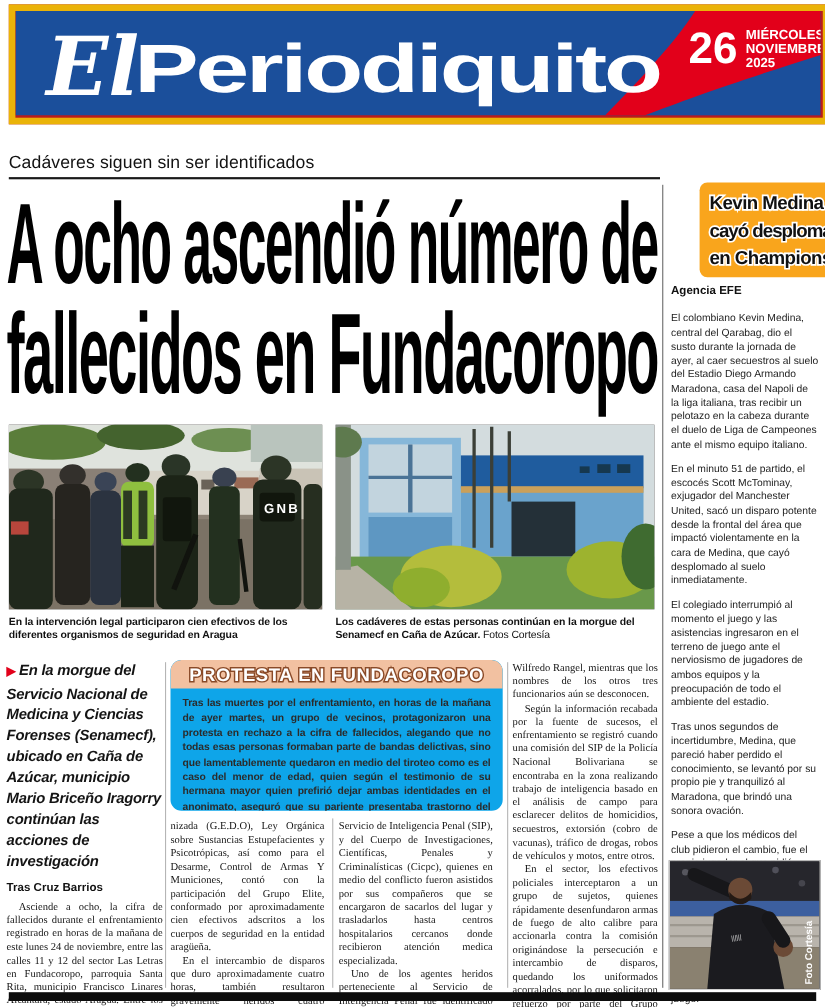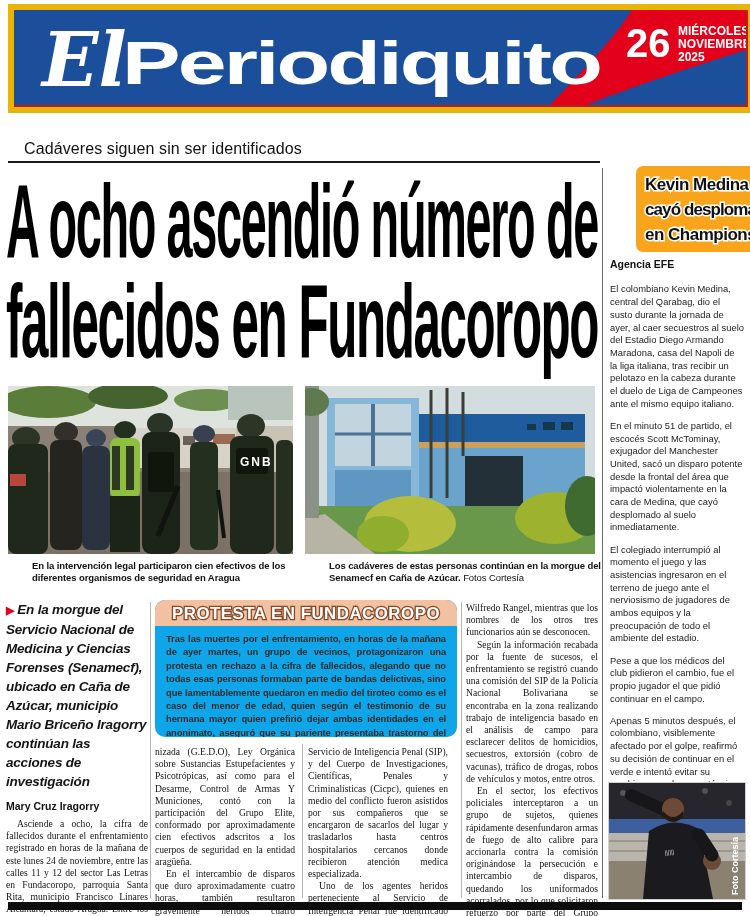--- a/index.html
+++ b/index.html
@@ -4,28 +4,28 @@
 <style>
   html,body{margin:0;padding:0;}
   body{width:750px;height:916px;background:#ffffff;font-family:"Liberation Sans",sans-serif;position:relative;overflow:hidden;}
   .abs{position:absolute;}
 
   
   .banner{left:8px;top:4px;width:734px;height:97px;border:6px solid #eab308;background:#b91c1c;overflow:hidden;}
   .banner svg{display:block;}
 
   
-  .kicker{left:24px;top:140px;font-size:16px;color:#121212;letter-spacing:.1px;}
+  .kicker{left:8px;top:140px;font-size:16px;color:#121212;letter-spacing:.1px;}
   .kicker-rule{left:8px;top:161px;width:592px;height:2px;background:#1a1a1a;}
   .headline-svg{overflow:visible;}
   .headline-text{font-family:"Liberation Sans","DejaVu Sans",sans-serif;font-weight:700;font-size:104px;letter-spacing:-3px;fill:#000;}
 
   
   .photo-frame{background:#737373;overflow:hidden;}
-  .caption{font-size:9.5px;font-weight:700;color:#111;line-height:11.5px;letter-spacing:-.1px;margin-left:24px;}
+  .caption{font-size:9.5px;font-weight:700;color:#111;line-height:11.5px;letter-spacing:-.1px;}
   .caption .credit{font-weight:400;}
 
   
   .deck{font-size:13.5px;font-weight:700;font-style:italic;line-height:19px;color:#141414;letter-spacing:-.2px;}
   .deck .arrow{color:#e2001a;font-style:normal;font-size:11px;margin-right:3px;}
   .byline{font-size:10.5px;font-weight:700;color:#111;}
   .bodycol p{margin:0;font-family:"Liberation Serif","DejaVu Serif",serif;font-size:9.6px;line-height:12.2px;text-align:justify;color:#141414;}
   .bodycol p.ind{text-indent:11px;}
   .sans p{font-family:"Liberation Sans",sans-serif;font-size:9.4px;line-height:12.7px;text-align:left;color:#1c1c1c;}
   .vrule{width:1px;background:#b5b5b5;}
@@ -148,21 +148,21 @@
     <rect x="0" y="0" width="14" height="132" fill="#8a9288"></rect>
     <ellipse cx="6" cy="16" rx="18" ry="14" fill="#5e7a4e"></ellipse>
   </svg>
 </div>
 
 <div class="abs caption" style="left:8px;top:560px;width:285px;">En la intervención legal participaron cien efectivos de los diferentes organismos de seguridad en Aragua</div>
 <div class="abs caption" style="left:305px;top:560px;width:290px;"><span>Los cadáveres de estas personas continúan en la morgue del Senamecf en Caña de Azúcar.</span><span class="credit"> Fotos Cortesía</span></div>
 
 <div class="abs" style="left:6px;top:600px;width:142px;">
   <div class="deck"><span class="arrow">▶</span><span>En la morgue del Servicio Nacional de Medicina y Ciencias Forenses (Senamecf), ubicado en Caña de Azúcar, municipio Mario Briceño Iragorry continúan las acciones de investigación</span></div>
-  <div class="byline" style="margin-top:9px;">Mary Cruz Iragorry</div>
+  <div class="byline" style="margin-top:9px;">Tras Cruz Barrios</div>
   <div class="bodycol" style="margin-top:6px;">
     <p class="ind">Asciende a ocho, la cifra de fallecidos durante el enfrentamiento registrado en horas de la mañana de este lunes 24 de noviembre, entre las calles 11 y 12 del sector Las Letras en Fundacoropo, parroquia Santa Rita, municipio Francisco Linares Alcántara, estado Aragua. Entre los occisos se encuentra una mujer y un menor de edad.</p>
 
   </div>
 </div>
 
 <div class="abs protest-box">
   <div class="protest-head">
     <svg width="302" height="26" viewBox="0 0 302 26">
       <text x="151" y="19" text-anchor="middle" font-family="'Liberation Sans',sans-serif" font-weight="bold" font-size="16.5" letter-spacing="0.5" fill="#ffffff" stroke="#8a4a28" stroke-width="2.6" paint-order="stroke" textLength="268" lengthAdjust="spacingAndGlyphs">PROTESTA EN FUNDACOROPO</text>
@@ -200,20 +200,21 @@
   </svg>
   <div class="orange-notch"></div>
 </div>
 
 <div class="abs side-byline">Agencia EFE</div>
 
 <div class="abs sans" style="left:610px;top:274px;width:134px;">
   <p>El colombiano Kevin Medina, central del Qarabag, dio el susto durante la jornada de ayer, al caer secuestros al suelo del Estadio Diego Armando Maradona, casa del Napoli de la liga italiana, tras recibir un pelotazo en la cabeza durante el duelo de Liga de Campeones ante el mismo equipo italiano.</p>
   <p>En el minuto 51 de partido, el escocés Scott McTominay, exjugador del Manchester United, sacó un disparo potente desde la frontal del área que impactó violentamente en la cara de Medina, que cayó desplomado al suelo inmediatamente.</p>
   <p>El colegiado interrumpió al momento el juego y las asistencias ingresaron en el terreno de juego ante el nerviosismo de jugadores de ambos equipos y la preocupación de todo el ambiente del estadio.</p>
+  <p>Tras unos segundos de incertidumbre, Medina, que pareció haber perdido el conocimiento, se levantó por su propio pie y tranquilizó al Maradona, que brindó una sonora ovación.</p>
   <p>Pese a que los médicos del club pidieron el cambio, fue el propio jugador el que pidió continuar en el campo.</p>
   <p>Apenas 5 minutos después, el colombiano, visiblemente afectado por el golpe, reafirmó su decisión de continuar en el verde e intentó evitar su cambio, pero el cuerpo técnico decidió sacarle del terreno de juego.</p>
 </div>
 
 <div class="abs side-photo">
   <svg width="136" height="116" viewBox="0 0 136 116">
     <rect width="136" height="116" fill="#2e2e34"></rect>
     <rect y="0" width="136" height="36" fill="#26262c"></rect>
     <circle cx="14" cy="10" r="3" fill="#56565e"></circle>
     <circle cx="40" cy="18" r="3" fill="#4a4a52"></circle>

